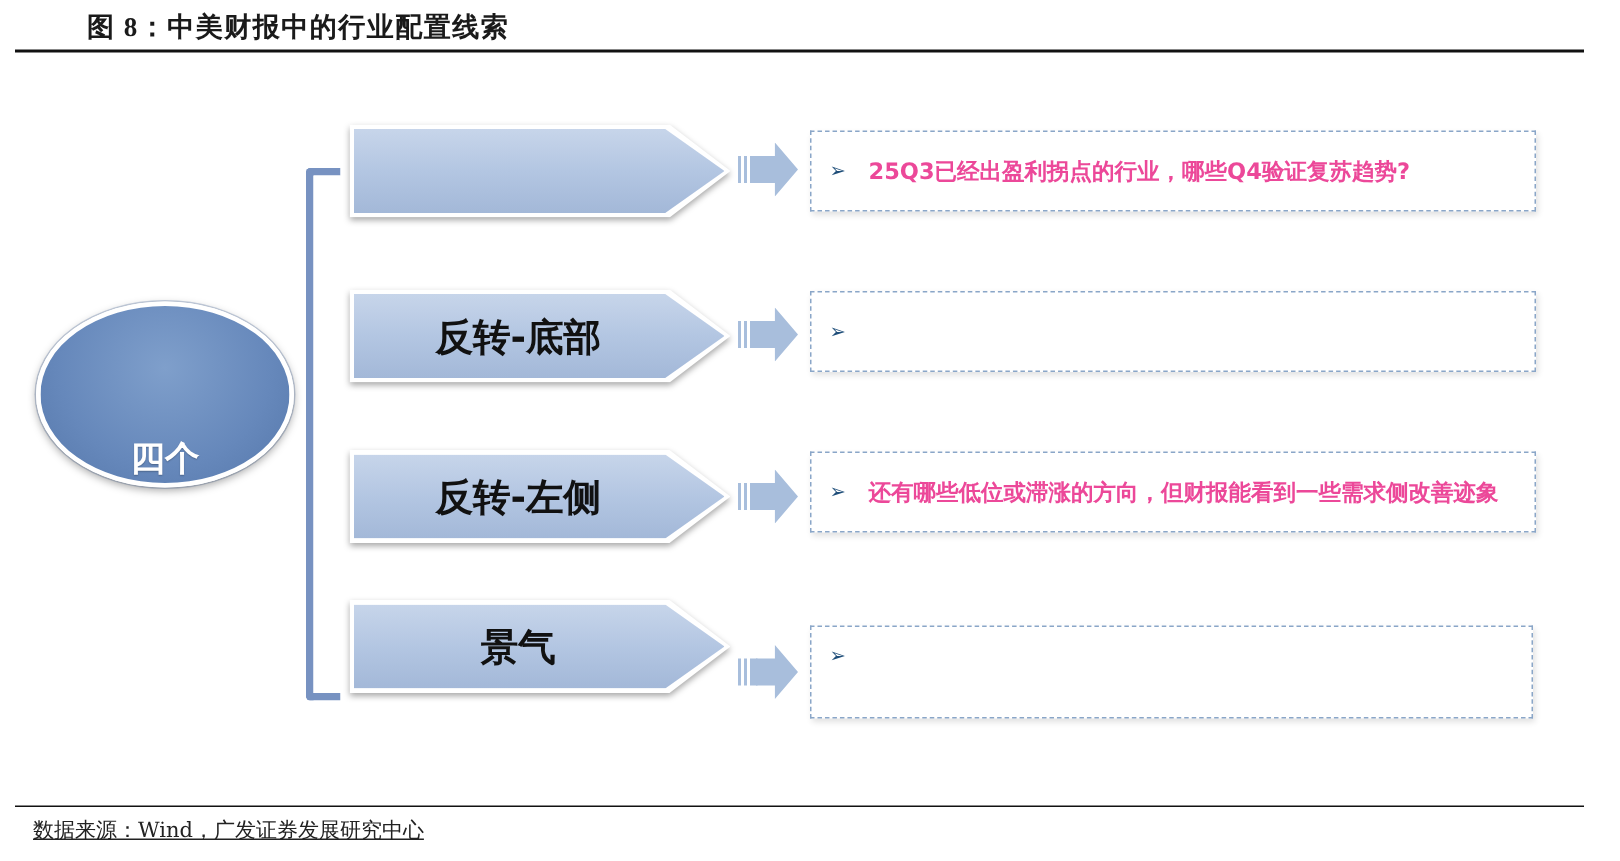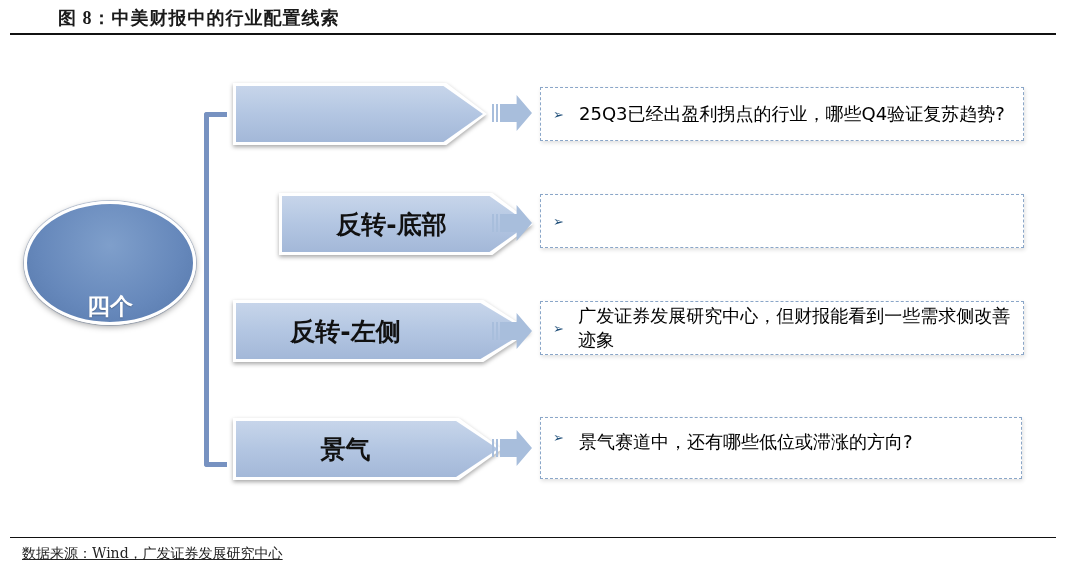--- a/index.html
+++ b/index.html
@@ -74,21 +74,21 @@
   .box {
     position:absolute; left:540px; width:482px; height:52px;
     border:1.5px dashed #8aa6c8; background:#ffffff;
     box-shadow:1px 2px 4px rgba(0,0,0,0.12);
     display:flex; align-items:center;
   }
   .box .bullet {
     width:14px; margin-left:12px; margin-right:12px;
     color:#1f4e79; font-size:13px; font-weight:bold;
   }
-  .box .text { font-size:18px; font-weight:normal; color:#000000; }
+  .box .text { font-size:15px; font-weight:bold; color:#ec4899; }
 </style>
 </head>
 <body>
 
 <div class="fig-title">图 8：中美财报中的行业配置线索</div>
 <div class="rule-top"></div>
 
 <div class="oval">
   <span>四个</span>
 </div>
@@ -103,61 +103,60 @@
   <div class="stripe" style="left:0;width:2px;"></div>
     <div class="stripe" style="left:4px;width:2px;"></div>
     <div class="stripe" style="left:8px;width:5px;"></div>
   <div class="head"></div>
 </div>
 <div class="box" style="top:87px;">
   <span class="bullet">➢</span>
   <span class="text">25Q3已经出盈利拐点的行业，哪些Q4验证复苏趋势?</span>
 </div>
 
-<div class="chev" style="top:193px;margin-left:46px;">
+<div class="chev" style="top:193px;">
   <div class="chev-inner"></div>
     <div class="chev-fill"></div>
   <div class="chev-label">反转-底部</div>
 </div>
 <div class="arrow" style="top:205px;">
   <div class="stripe" style="left:0;width:2px;"></div>
     <div class="stripe" style="left:4px;width:2px;"></div>
     <div class="stripe" style="left:8px;width:5px;"></div>
   <div class="head"></div>
 </div>
 <div class="box" style="top:194px;">
   <span class="bullet">➢</span>
 </div>
 
-<div class="chev" style="top:300px;padding-left:44px;">
+<div class="chev" style="top:300px;">
   <div class="chev-inner"></div>
     <div class="chev-fill"></div>
   <div class="chev-label">反转-左侧</div>
 </div>
 <div class="arrow" style="top:313px;">
   <div class="stripe" style="left:0;width:2px;"></div>
     <div class="stripe" style="left:4px;width:2px;"></div>
     <div class="stripe" style="left:8px;width:5px;"></div>
   <div class="head"></div>
 </div>
 <div class="box" style="top:301px;">
   <span class="bullet">➢</span>
-  <span class="text">广发证券发展研究中心，但财报能看到一些需求侧改善迹象</span>
+  <span class="text">还有哪些低位或滞涨的方向，但财报能看到一些需求侧改善迹象</span>
 </div>
 
-<div class="chev" style="top:418px;padding-left:15px;">
+<div class="chev" style="top:400px;">
   <div class="chev-inner"></div>
     <div class="chev-fill"></div>
   <div class="chev-label">景气</div>
 </div>
 <div class="arrow" style="top:430px;">
   <div class="stripe" style="left:0;width:2px;"></div>
     <div class="stripe" style="left:4px;width:2px;"></div>
     <div class="stripe" style="left:8px;width:5px;"></div>
   <div class="head"></div>
 </div>
 <div class="box" style="top:417px; height:62px; align-items:flex-start; padding-top:12px; box-sizing:border-box;">
   <span class="bullet">➢</span>
-  <span class="text">景气赛道中，还有哪些低位或滞涨的方向?</span>
 </div>
 
 <div class="rule-bottom"></div>
 <div class="source">数据来源：Wind，广发证券发展研究中心</div>
 
 </body></html>

